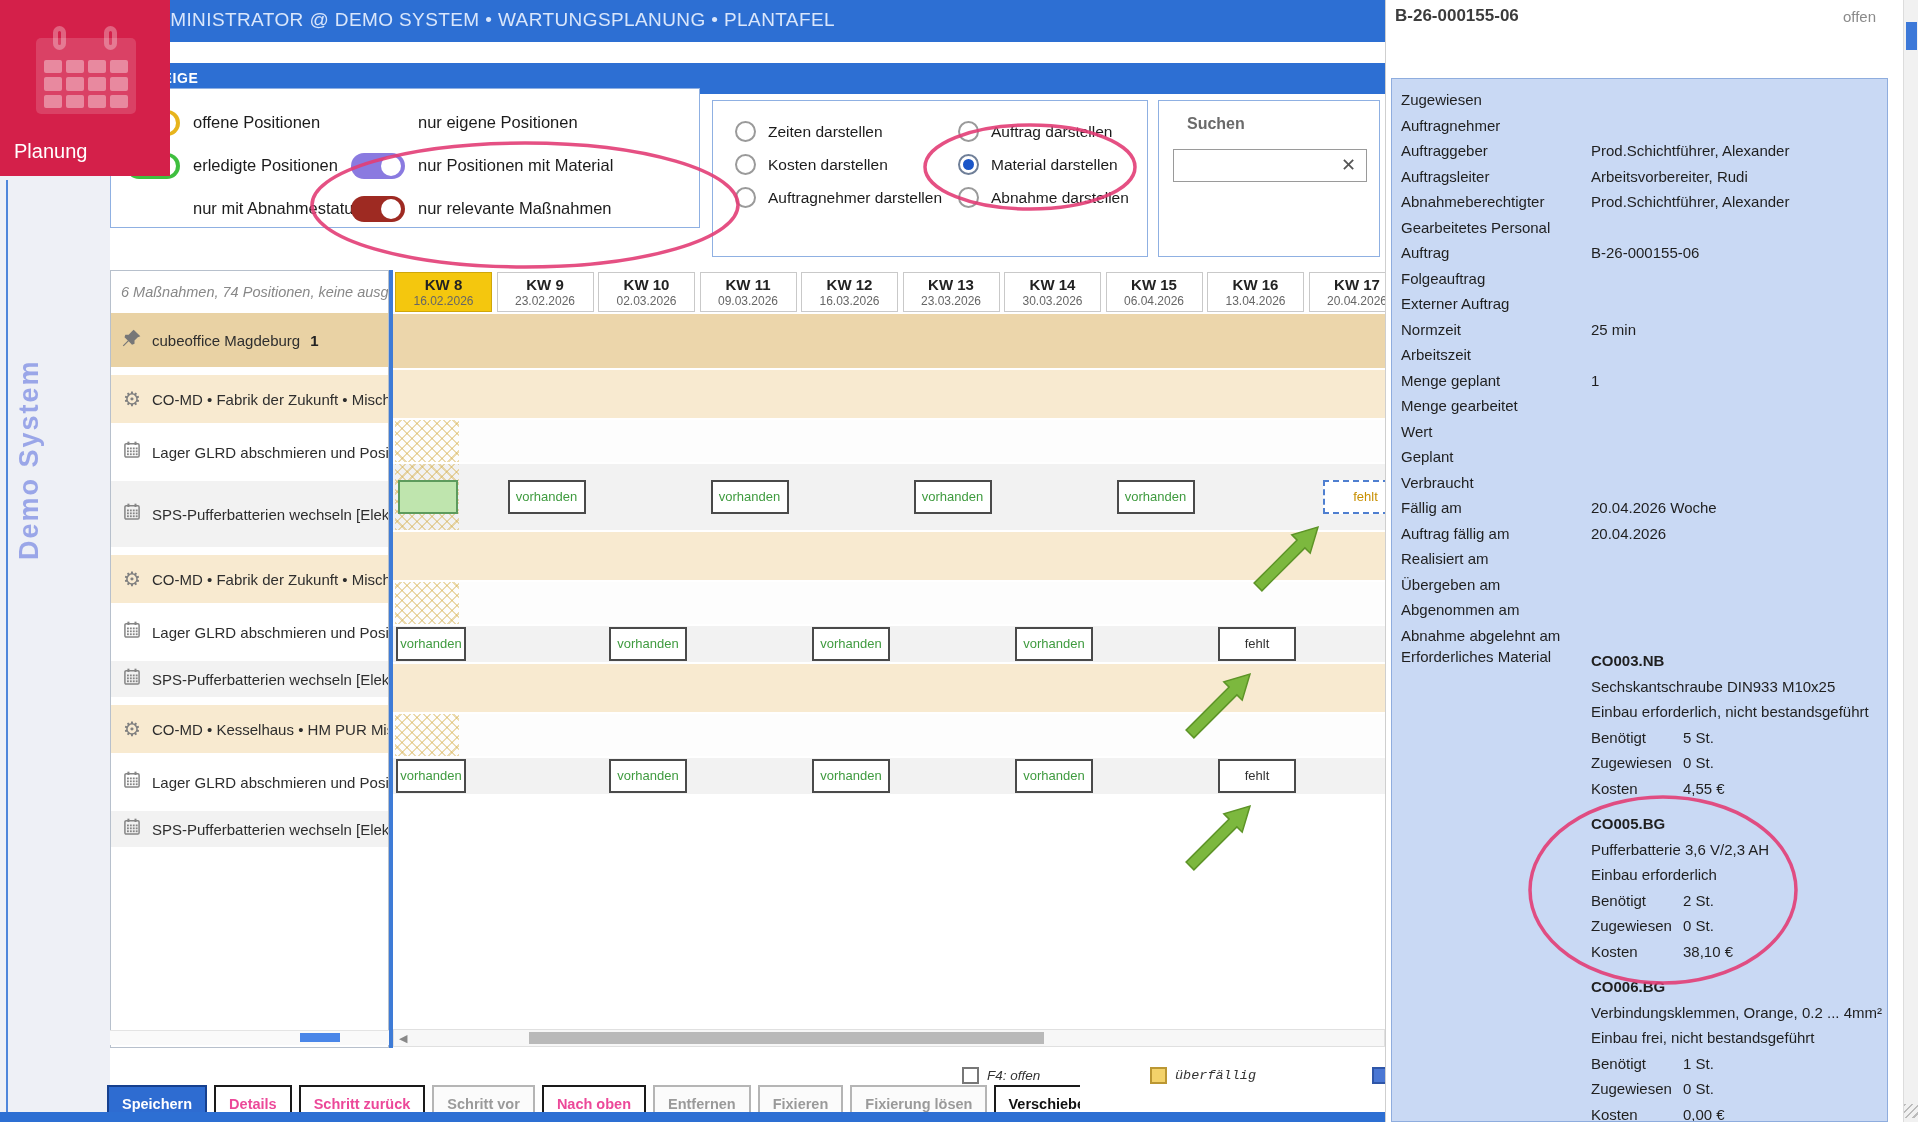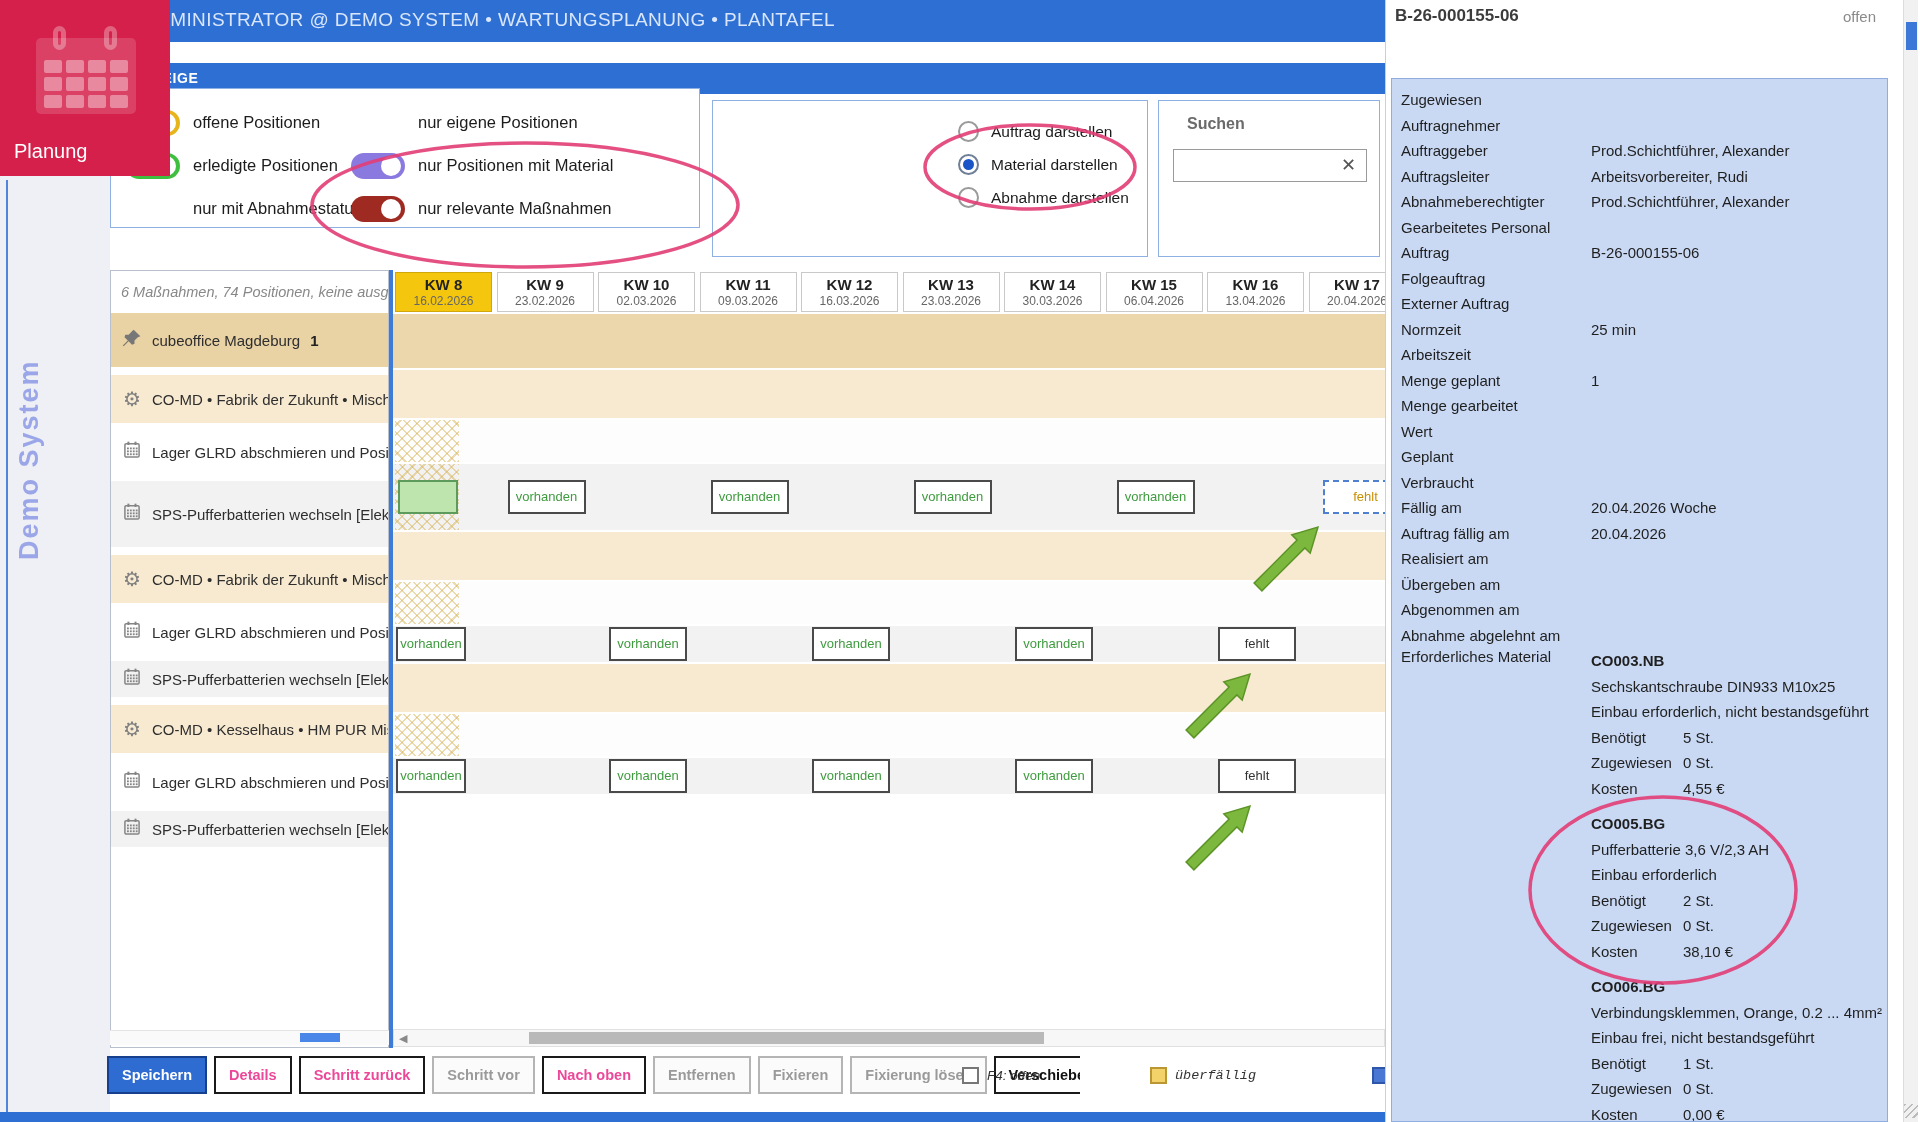--- a/index.html
+++ b/index.html
@@ -104,21 +104,21 @@
   
   .hscroll{position:absolute;left:393px;top:1029px;width:992px;height:18px;background:#f7f7f7;border:1px solid #e0e0e0;z-index:5;box-sizing:border-box;}
   .hscroll .arrow{position:absolute;left:5px;top:2px;font-size:11px;color:#888;}
   .hscroll .thumb{position:absolute;left:135px;top:2px;width:515px;height:12px;background:#b9b9b9;}
   .lscroll{position:absolute;left:110px;top:1030px;width:279px;height:14px;background:#fafafa;border-top:1px solid #e4e4e4;z-index:5;}
   .lscroll .thumb{position:absolute;left:190px;top:2px;width:40px;height:9px;background:#4a86e8;}
 
   
   .toolbar{position:absolute;left:107px;top:1056px;height:38px;display:flex;gap:7px;z-index:5;}
   .tbtn{height:38px;padding:0 13px;font-family:"Liberation Sans",sans-serif;font-size:14.5px;font-weight:bold;
-        box-sizing:border-box;white-space:nowrap;}
+        box-sizing:border-box;white-space:nowrap;margin-top:29px;}
   .tbtn.btn-primary{background:#2e6cd1;color:#fff;border:2px solid #16408e;}
   .tbtn.btn-normal{background:#fff;color:#ec4899;border:2px solid #1a1a1a;}
   .tbtn.btn-disabled{background:#fbfbfb;color:#9a9a9a;border:2px solid #b5b5b5;}
   .tbtn.btn-clipped{background:#fff;color:#111;border:2px solid #1a1a1a;border-right:none;
         max-width:86px;overflow:hidden;text-align:left;padding:0 0 0 12px;}
   .legend{position:absolute;left:0;top:0;z-index:5;}
   .legend-item{position:absolute;top:1062px;height:26px;display:flex;align-items:center;}
   .legend-item:nth-of-type(1){left:962px;}
   .legend-item:nth-of-type(2){left:1150px;font-family:Liberation Mono, monospace;}
   .legend-item:nth-of-type(3){left:1372px;}
@@ -207,20 +207,35 @@
         <div class="trow">
           <span class="toggle st-true" style="background: rgb(158, 42, 34);">
             <span class="knob"></span>
           </span>
           <span class="tlabel">nur relevante Maßnahmen</span>
         </div>
       </div>
   </div>
 
   <div class="fbox" id="fbox-radios">
+    <div class="rcol l">
+
+    <div class="rrow">
+          <span class="radio"></span>
+          <span class="rdlabel">Zeiten darstellen</span>
+        </div>
+        <div class="rrow">
+          <span class="radio"></span>
+          <span class="rdlabel">Kosten darstellen</span>
+        </div>
+        <div class="rrow">
+          <span class="radio"></span>
+          <span class="rdlabel">Auftragnehmer darstellen</span>
+        </div>
+      </div>
     <div class="rcol r">
 
     <div class="rrow">
           <span class="radio"></span>
           <span class="rdlabel">Auftrag darstellen</span>
         </div>
         <div class="rrow sel-true">
           <span class="radio"></span>
           <span class="rdlabel">Material darstellen</span>
         </div>

